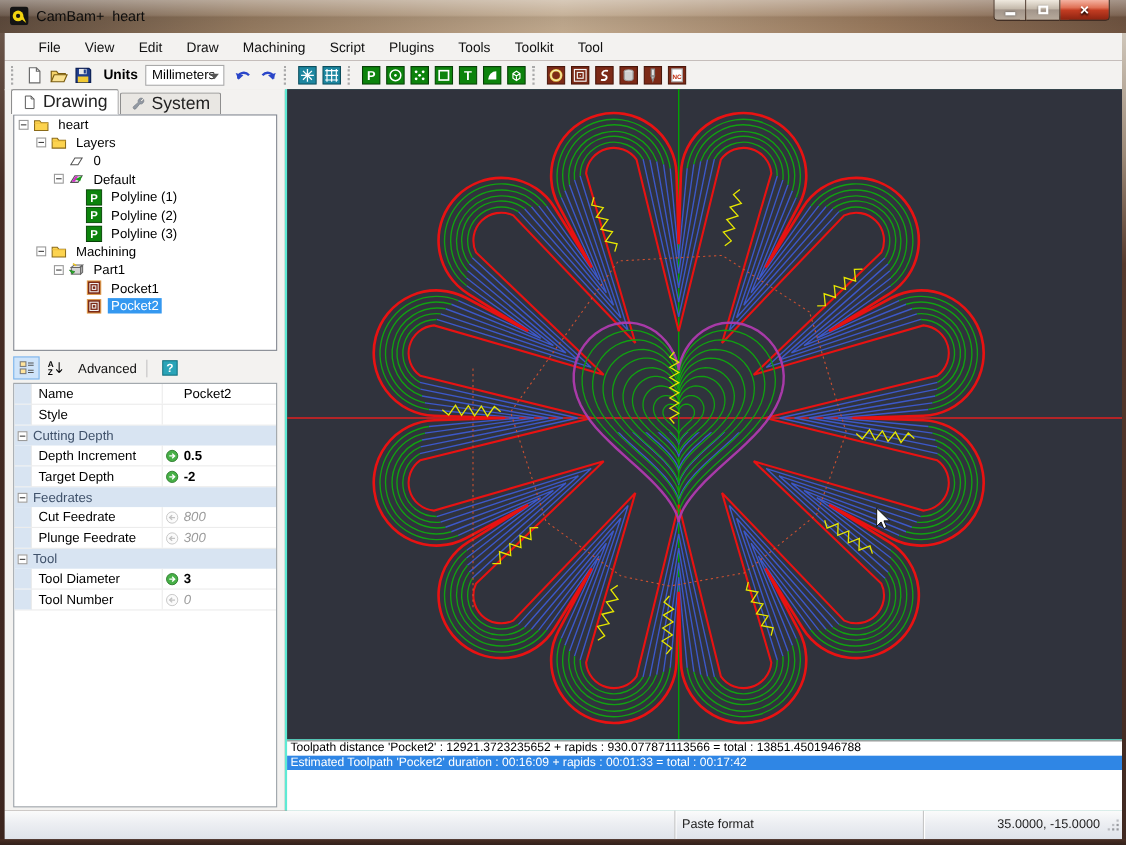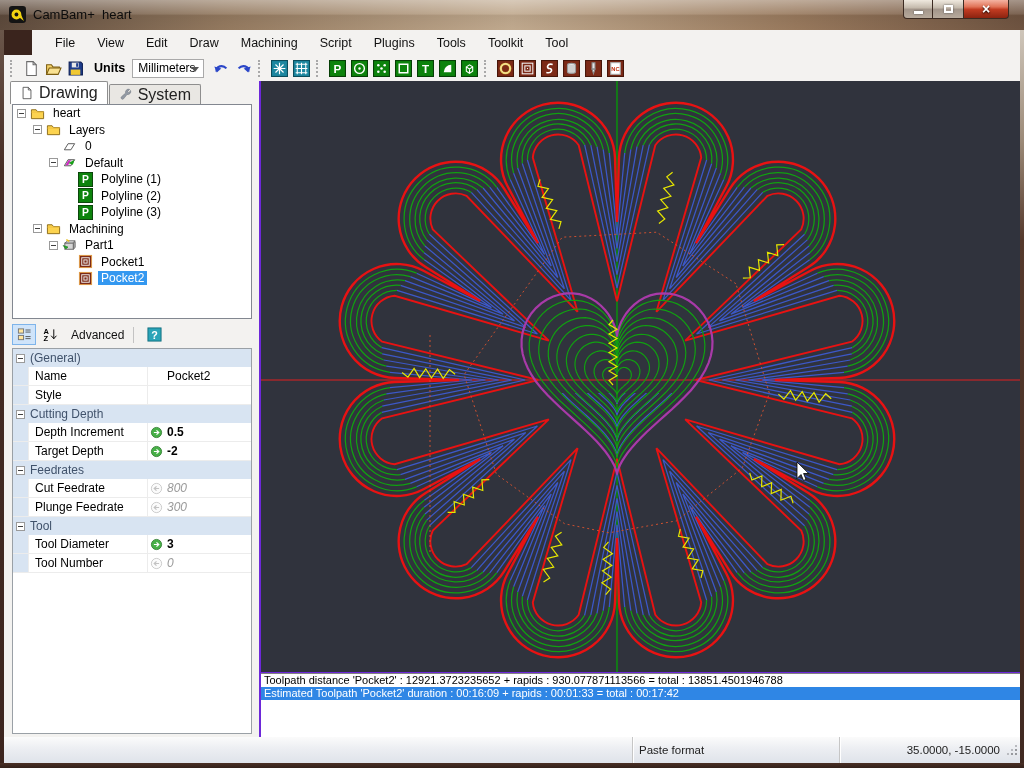--- a/index.html
+++ b/index.html
@@ -22,21 +22,21 @@
   .wb.closeb{width:46px;border-radius:0 0 4px 0;background:linear-gradient(#f4b3a2,#e07257 38%,#c23c22 52%,#8c2310);
       color:#fff;font-size:14px;font-weight:bold;text-shadow:0 1px 2px #000;}
   .glyph-min{width:9px;height:3px;background:#fff;box-shadow:0 0 2px #444;margin-top:6px;}
   .glyph-max{width:9px;height:8px;border:2px solid #fff;box-sizing:border-box;box-shadow:0 0 2px #444;}
   .sideL,.sideR{position:absolute;top:30px;bottom:0;width:4px;z-index:5;}
   .sideL{left:0;background:linear-gradient(180deg,#6a564a,#472d24 140px,#3c251e);}
   .sideR{right:0;background:linear-gradient(180deg,#cfc6ba,#9c8a78 110px,#55392c 210px,#402921);}
   .bottomB{position:absolute;left:0;right:0;bottom:0;height:5px;background:linear-gradient(#4a2f25,#32201a);z-index:5;}
   
   .menubar{position:absolute;top:30px;left:4px;right:4px;height:25px;background:#f3f2f0;
-    display:flex;align-items:center;padding-left:12px;font-size:12.5px;color:#111;margin-left:28px;}
+    display:flex;align-items:center;padding-left:20px;font-size:12.5px;color:#111;}
   .menu-item{padding:4px 11px;}
   .toolbar{position:absolute;top:55px;left:4px;right:4px;height:26px;background:#f3f2f0;
     border-bottom:1px solid #d9d6d0;display:flex;align-items:center;padding-left:2px;}
   .tb-grip{width:3px;height:17px;border-left:2px dotted #a9a9a9;margin:0 5px 0 4px;}
   .tb-btn{width:22px;height:22px;display:flex;align-items:center;justify-content:center;}
   .tb-btn svg,.icn svg{width:17px;height:17px;display:block;}
   .units-label{font-weight:bold;font-size:12.5px;margin:0 7px 0 8px;}
   .combo{width:72px;height:19px;background:#fff;border:1px solid #a9a9a9;display:flex;align-items:center;
     font-size:12px;padding-left:5px;position:relative;margin-right:6px;box-sizing:border-box;}
   .combo .arr{position:absolute;right:4px;top:7px;width:0;height:0;
@@ -75,30 +75,30 @@
   .prow{display:flex;height:18px;border-bottom:1px solid #ececec;align-items:stretch;}
   .prow .gut{width:15px;background:#d8e4f2;border-right:1px solid #ececec;flex:none;}
   .prow .lab{width:112px;padding-left:6px;display:flex;align-items:center;border-right:1px solid #ececec;flex:none;color:#000;}
   .prow .val{flex:1;display:flex;align-items:center;}
   .vicon{width:17px;height:14px;flex:none;display:flex;align-items:center;padding-left:2px;box-sizing:border-box;}
   .vicon svg{width:13px;height:13px;}
   .vtext{padding-left:2px;}
   .vtext.strong{font-weight:bold;}
   .vtext.def{color:#9a9a9a;font-style:italic;}
   
-  .rightarea{position:absolute;left:259px;right:4px;top:81px;bottom:31px;background:#6d28d9;}
+  .rightarea{position:absolute;left:259px;right:4px;top:81px;bottom:31px;background:#5eead4;}
   .canvas{position:absolute;left:2px;top:0;width:759px;height:591px;background:#30333d;}
   .canvas svg{display:block;}
   .messages{position:absolute;left:2px;right:0;top:592px;bottom:0;background:#fff;
     border-top:1px solid #808080;font-size:11px;}
   .msg-row{height:13px;line-height:13px;padding-left:3px;white-space:nowrap;color:#000;overflow:hidden;}
   .msg-row.sel{background:#2f86e5;color:#fff;}
   
   .statusbar{position:absolute;left:4px;right:4px;bottom:5px;height:26px;
-    background:linear-gradient(#fbfbfb,#eceef2 45%,#dfe3ea);display:flex;font-size:11.5px;color:#222;}
+    background:linear-gradient(#fbfbfb,#eceef2 45%,#dfe3ea);display:flex;font-size:11.5px;color:#222;gap:19px;}
   .sb-panel{display:flex;align-items:center;}
   .sb-left{flex:1;}
   .sb-paste{width:200px;border-left:1px solid #c6c6c6;box-shadow:inset 1px 0 #fff;padding-left:6px;}
   .sb-coords{width:160px;border-left:1px solid #c6c6c6;box-shadow:inset 1px 0 #fff;
     justify-content:flex-end;padding-right:20px;}
   .grip-dot{position:absolute;right:3px;bottom:8px;width:2px;height:2px;background:#97999e;
     box-shadow:-4px 0 #97999e,-8px 0 #b9bbc0,0 -4px #97999e,-4px -4px #b9bbc0,0 -8px #b9bbc0;}
 </style>
 </head>
 <body>
@@ -491,26 +491,20 @@
         <div class="ph-btn">
           <span class="icn ">
             <svg viewBox="0 0 16 16">
               <rect x="1" y="1" width="14" height="14" fill="#2aa4b8" stroke="#11707f"></rect>
               <text x="8" y="12.3" text-anchor="middle" font-size="11.5" font-weight="bold" fill="#fff" font-family="Liberation Sans,sans-serif">?</text>
             </svg>
           </span>
         </div>
       </div>
     <div class="propgrid" id="propgrid">
-        <div class="sec">
-          <span class="texp">
-            <i></i>
-          </span>
-          <span>(General)</span>
-        </div>
         <div class="prow">
           <span class="gut"></span>
           <span class="lab">Name</span>
           <span class="val">
             <span class="vicon"></span>
             <span class="vtext">Pocket2</span>
           </span>
         </div>
         <div class="prow">
           <span class="gut"></span>

